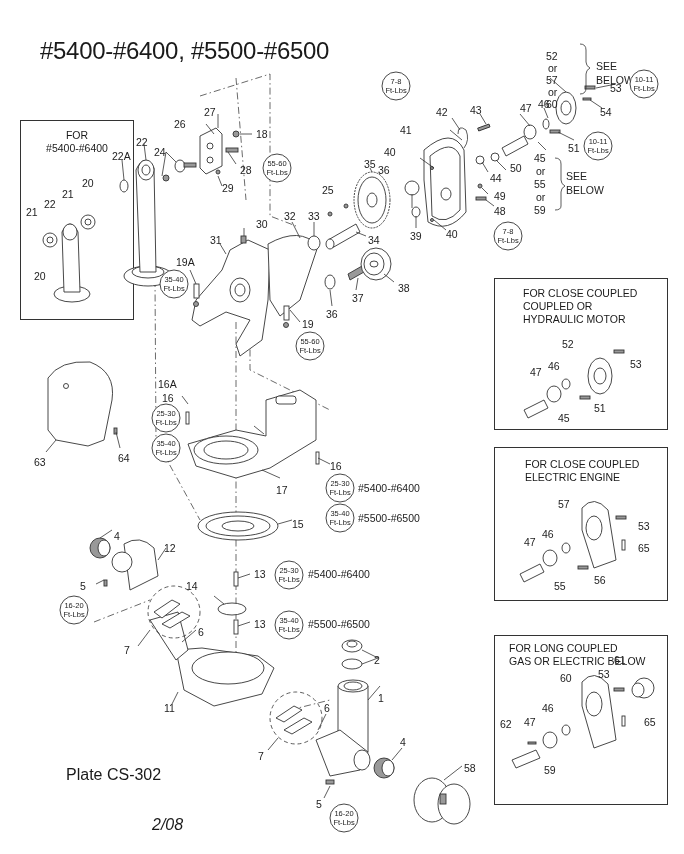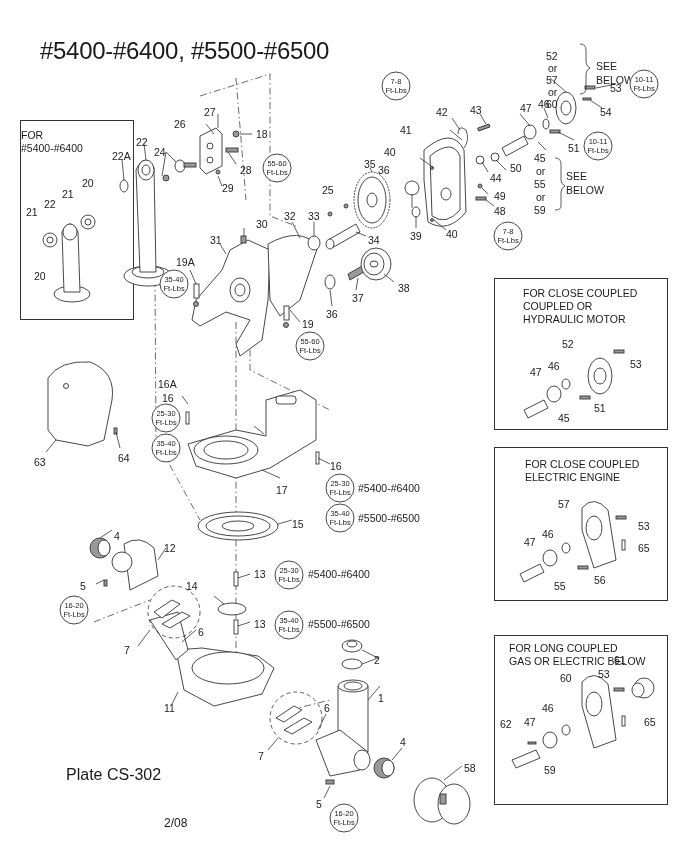--- a/index.html
+++ b/index.html
@@ -1,40 +1,40 @@
 <!DOCTYPE html>
 <html><head>
 <meta charset="utf-8">
 <style>
   html, body { margin: 0; padding: 0; background: #ffffff; }
   body { width: 684px; height: 854px; position: relative; overflow: hidden;
          font-family: "Liberation Sans", sans-serif; color: #1a1a1a; }
   .title { position: absolute; left: 40px; top: 16px; font-size: 24px; letter-spacing: -0.3px; margin-top: 21px; }
   .plate { position: absolute; left: 66px; top: 766px; font-size: 16px; }
-  .date { position: absolute; left: 164px; top: 816px; font-size: 12px; }
+  .date { position: absolute; left: 152px; top: 816px; font-size: 16px; font-style: italic; }
   svg.diagram { position: absolute; left: 0; top: 0; }
   .lbl { font-family: "Liberation Sans", sans-serif; font-size: 10.5px; fill: #222; }
   .torque-t { font-family: "Liberation Sans", sans-serif; font-size: 7.5px; fill: #222; }
   .inset { position: absolute; border: 1px solid #333; background: #fff; }
   .inset-title { position: absolute; font-size: 10.5px; line-height: 13px; }
   .model-note { font-family: "Liberation Sans", sans-serif; font-size: 10.5px; fill: #222; }
   .ln { stroke: #333; stroke-width: 0.8; fill: none; }
   .part { stroke: #333; stroke-width: 0.9; fill: #fff; }
   .partd { stroke: #333; stroke-width: 0.9; fill: #999; }
   .dash { stroke: #444; stroke-width: 0.8; fill: none; stroke-dasharray: 7 3 1.5 3; }
 </style>
 </head>
 <body>
 
 <div class="title">#5400-#6400, #5500-#6500</div>
 <div class="plate">Plate CS-302</div>
 <div class="date">2/08</div>
 
 <div class="inset" style="left:20px;top:120px;width:112px;height:198px;">
-  <div class="inset-title" style="left:0;width:112px;top:8px;">
+  <div class="inset-title" style="left:0;width:112px;top:8px;text-align:center;">
     <div>FOR</div>
     <div>#5400-#6400</div>
   </div>
 </div>
 
 <div class="inset" style="left:494px;top:278px;width:172px;height:150px;">
   <div class="inset-title" style="left:28px;top:8px;">
     <div>FOR CLOSE COUPLED</div>
     <div>COUPLED OR</div>
     <div>HYDRAULIC MOTOR</div>

